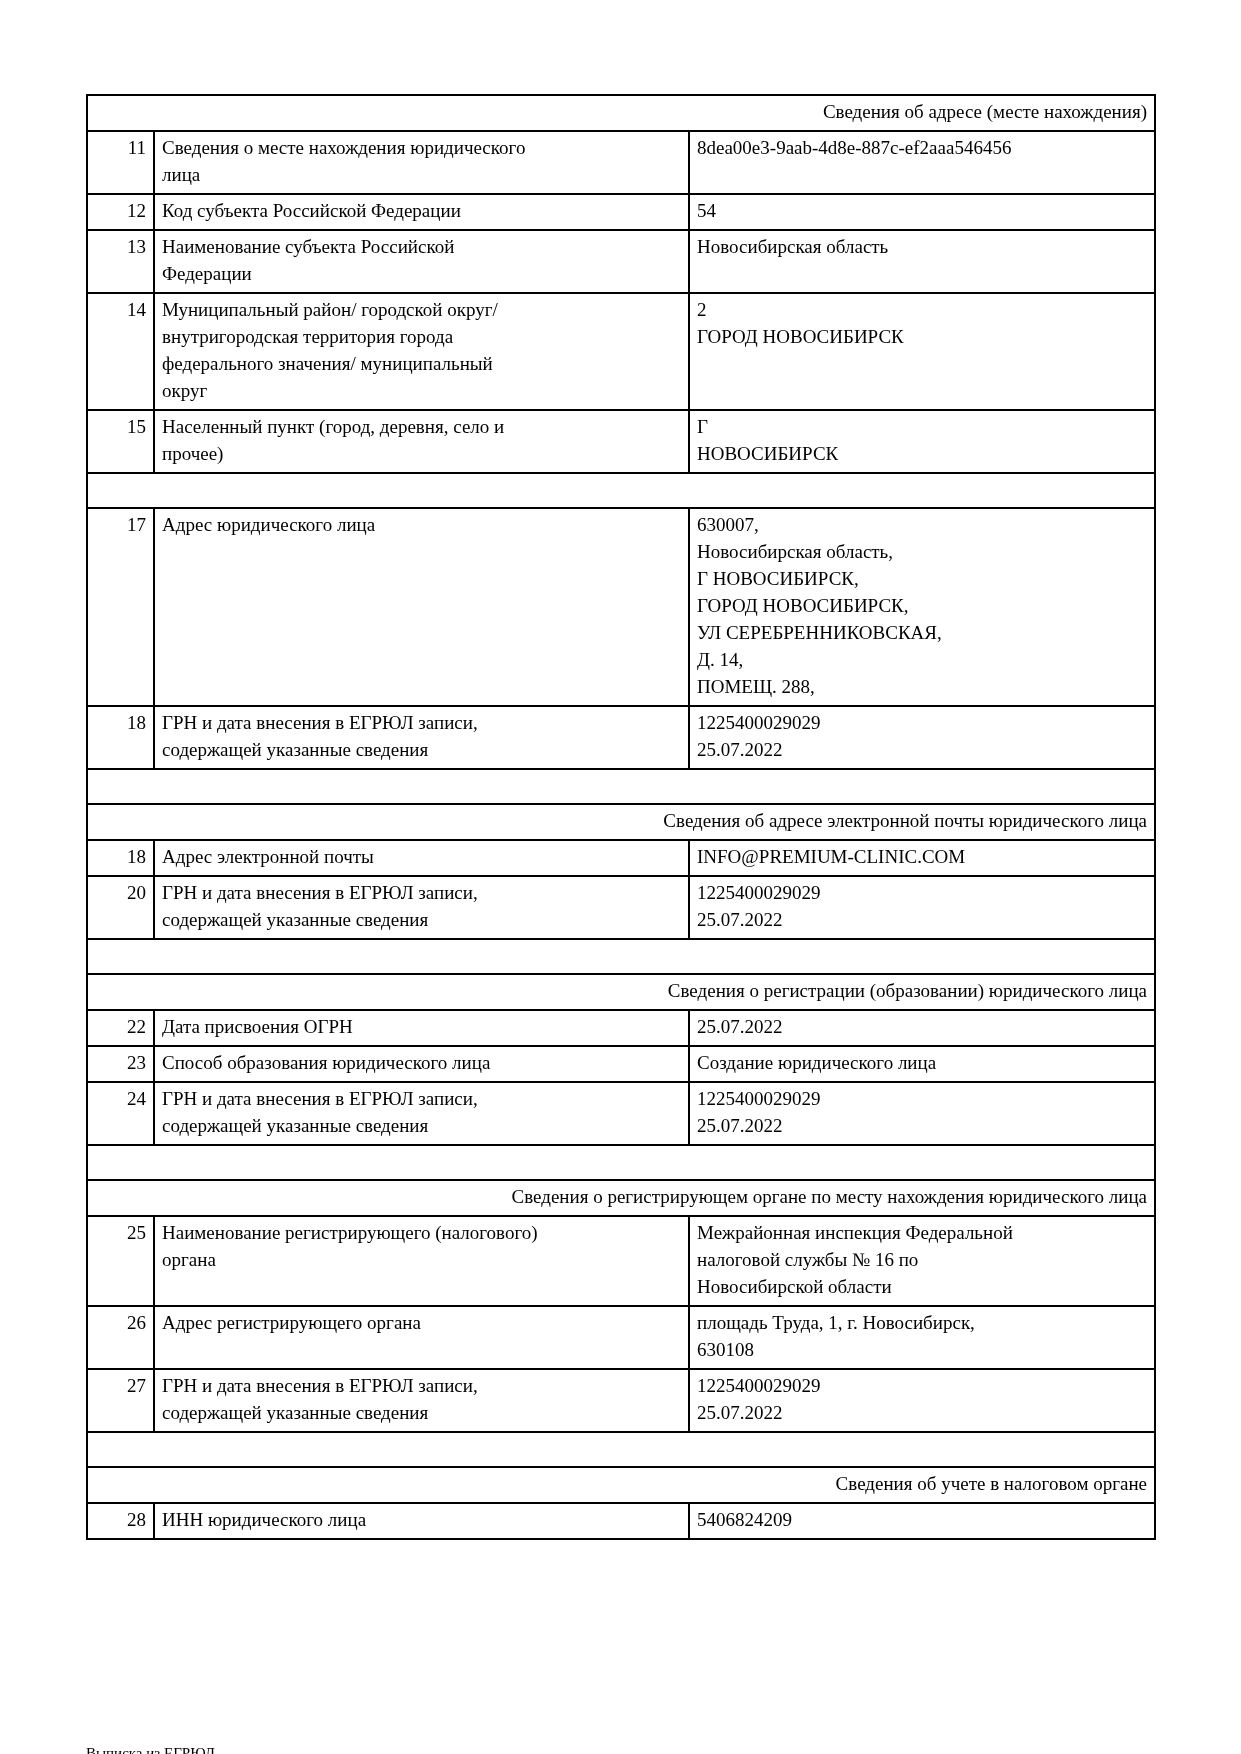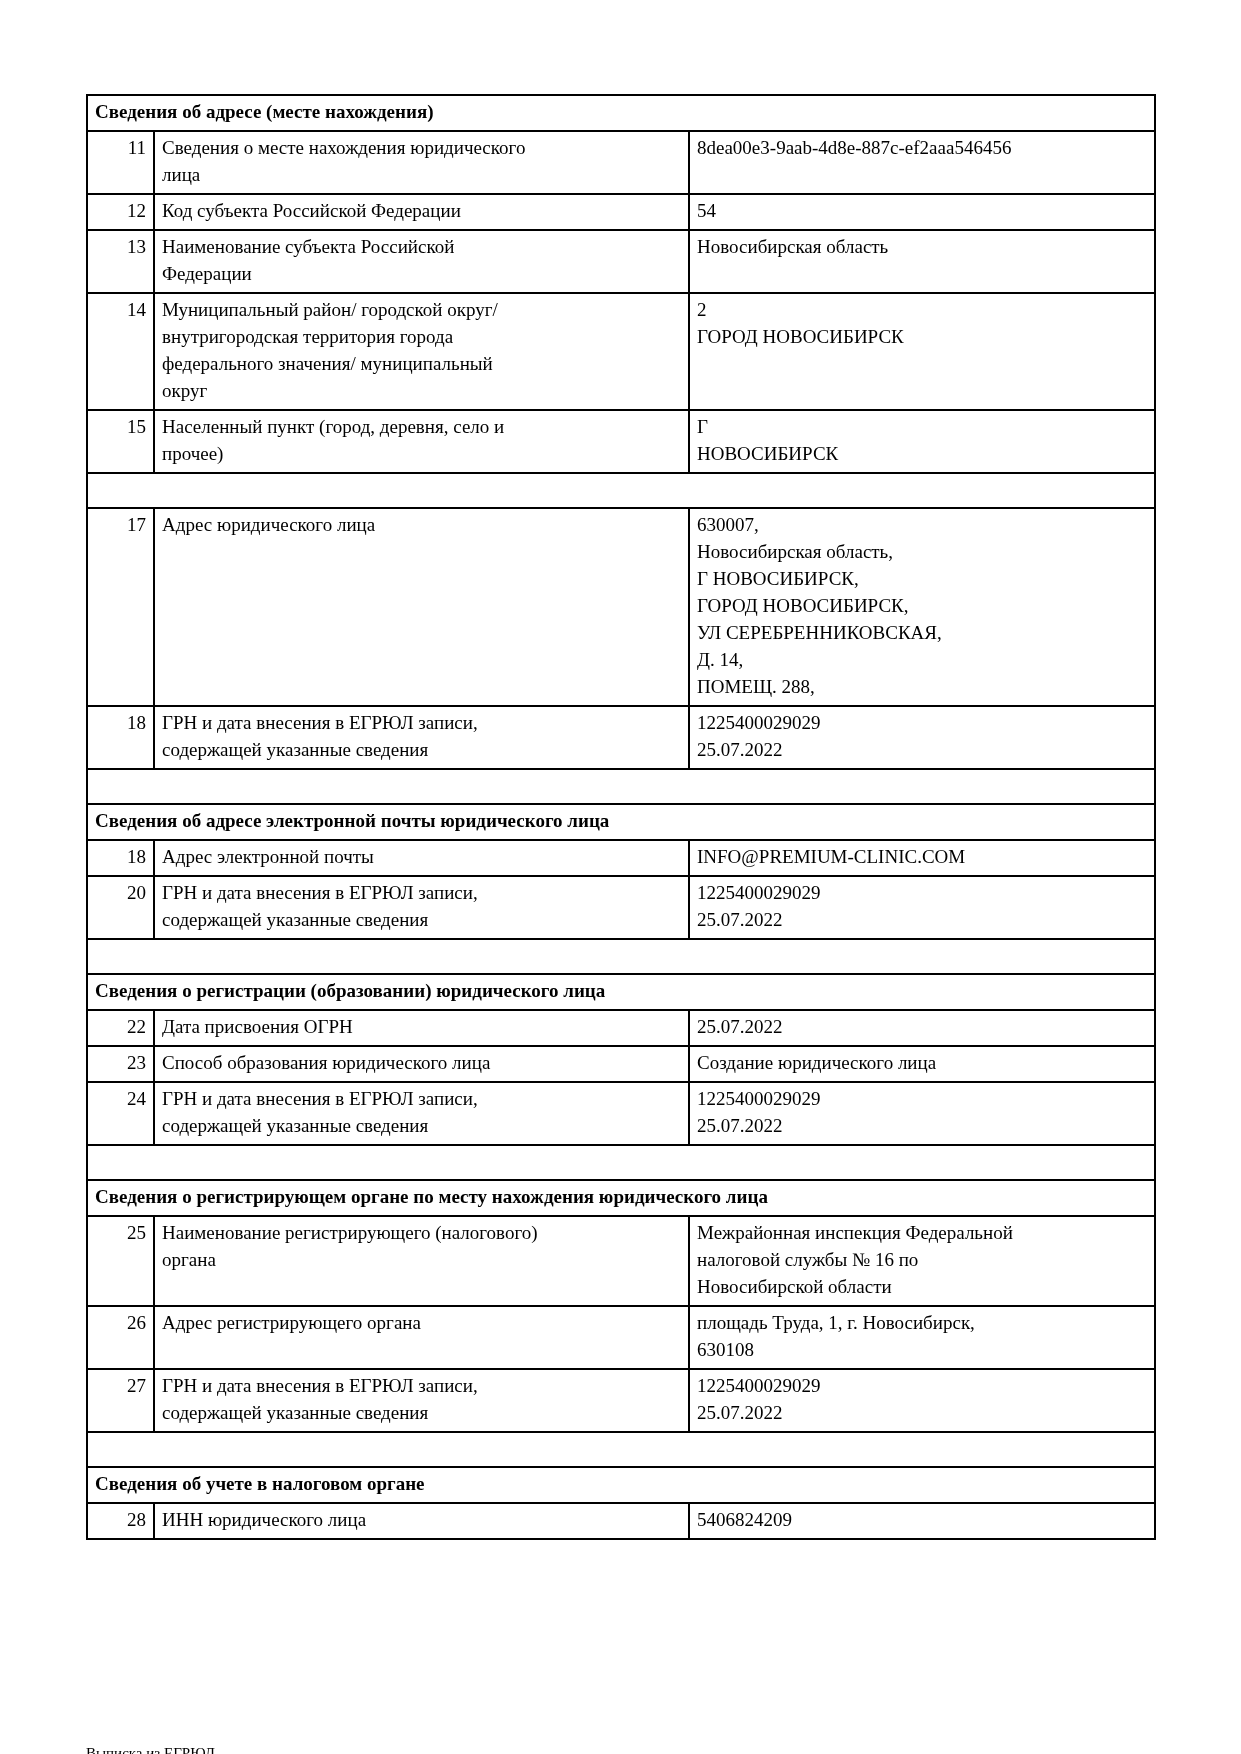--- a/index.html
+++ b/index.html
@@ -32,22 +32,22 @@
     padding: 2px 7px 5px 7px;
     white-space: pre-line;
     word-wrap: break-word;
   }
   td.num {
     text-align: right;
     padding-left: 2px;
     padding-right: 2px;
   }
   td.sec-td {
-    font-weight: bold;
-    text-align: left;
+    font-weight: normal;
+    text-align: right;
     font-size: 20px;
     padding-top: 3px;
     padding-bottom: 5px;
   }
   tr.spacer td {
     border-top: none;
     border-bottom: none;
     height: 33px;
     padding: 0;
   }

